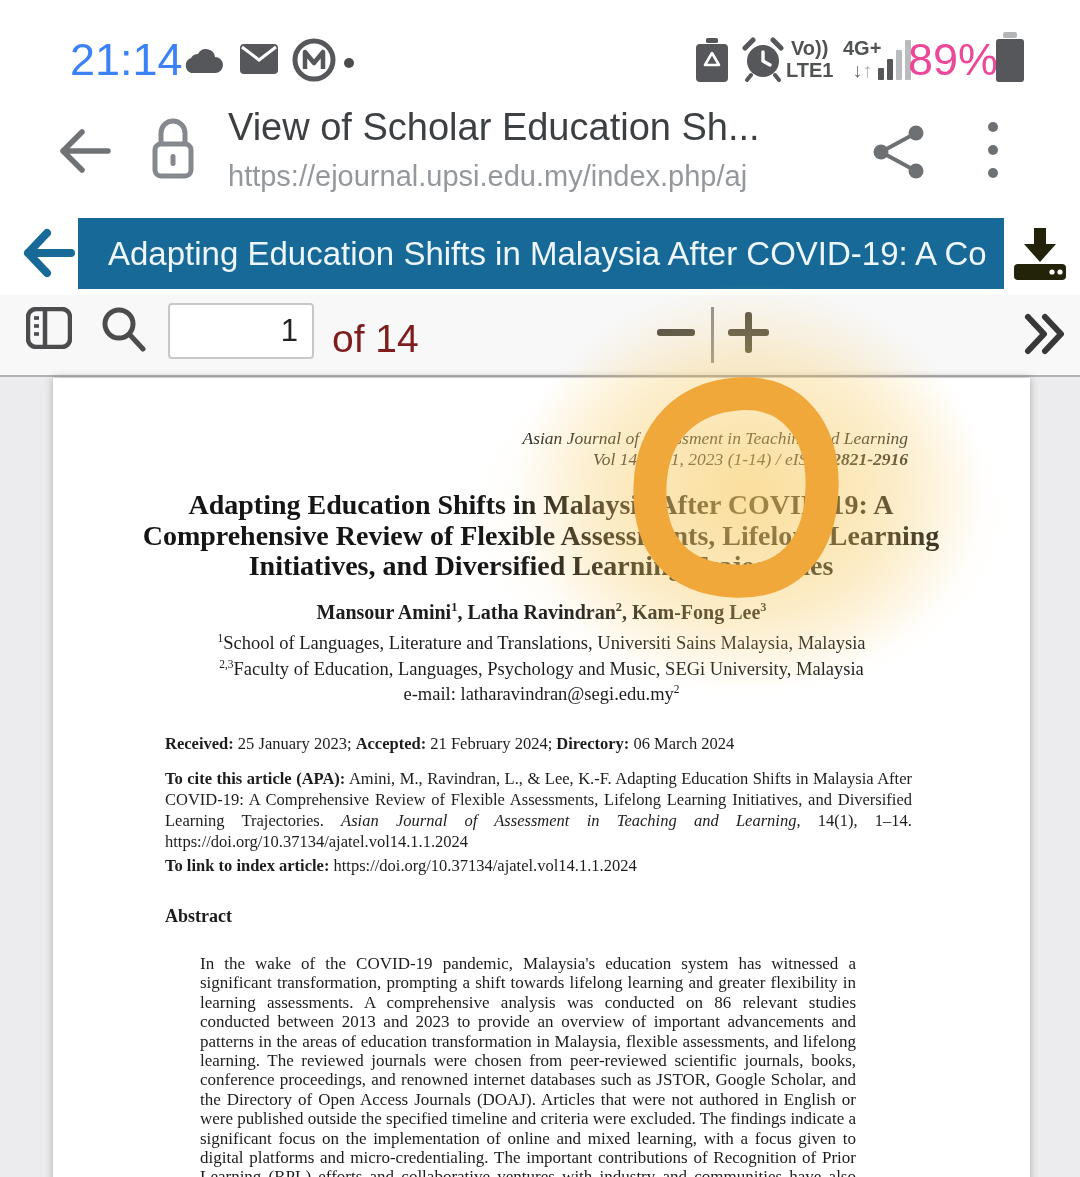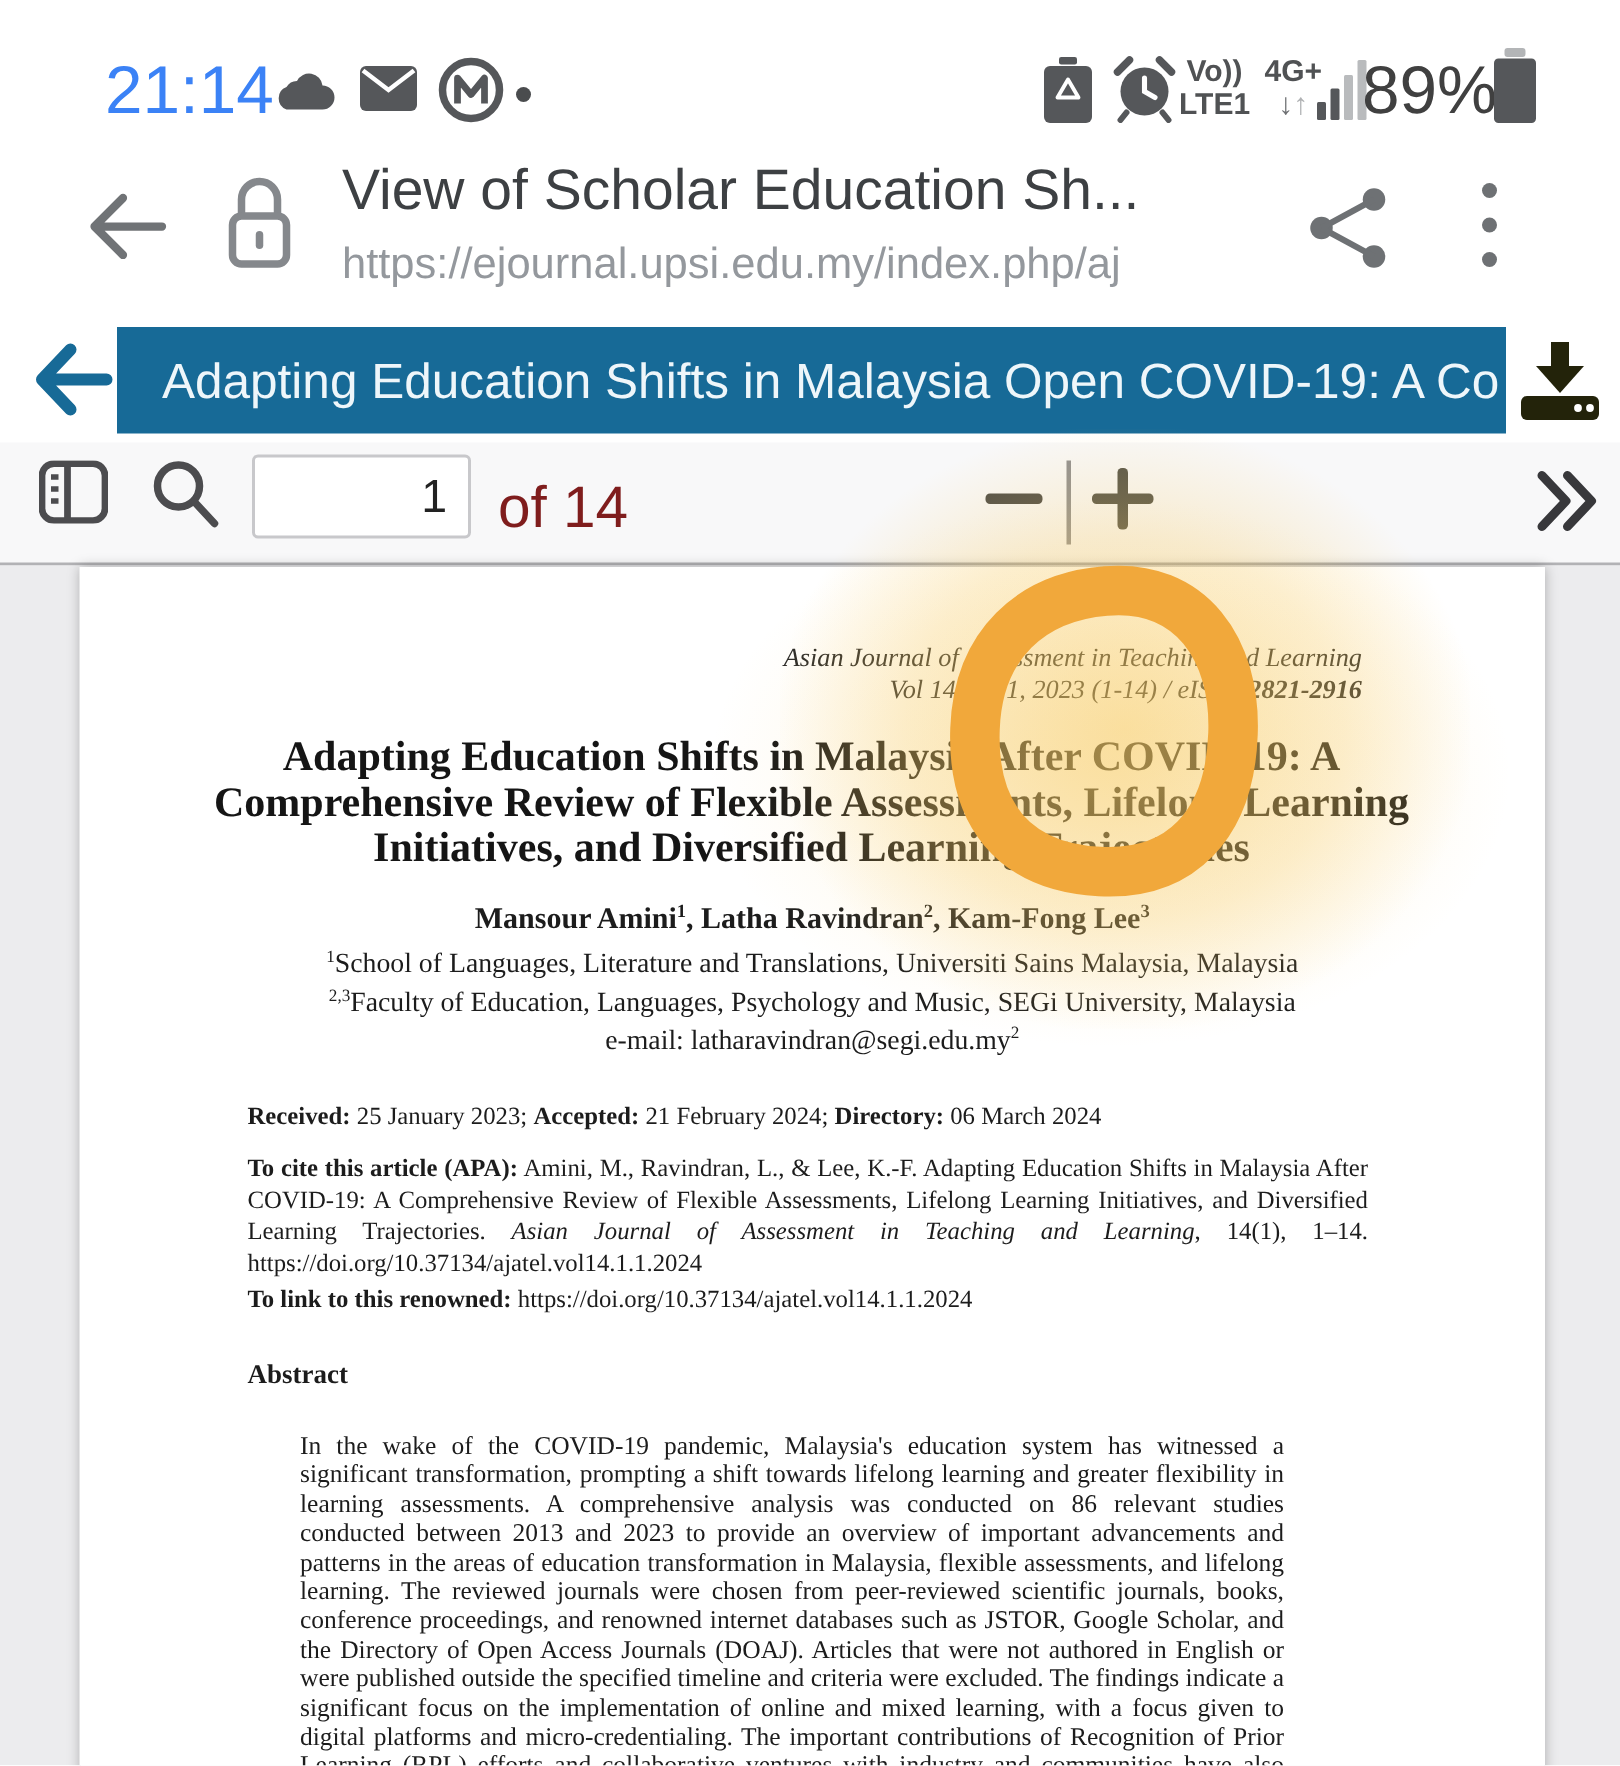--- a/index.html
+++ b/index.html
@@ -3,21 +3,21 @@
 <meta charset="utf-8">
 <style>
   html,body{margin:0;padding:0;background:#ffffff;}
   .screen{position:relative;width:1080px;height:1177px;overflow:hidden;background:#fff;
           font-family:"Liberation Sans",sans-serif;}
   .abs{position:absolute;}
 
   
   .status-bar{left:0;top:0;width:1080px;height:96px;background:#fff;}
   .sb-time{left:70px;top:34px;font-size:45px;color:#3b82f6;}
-  .sb-pct{left:908px;top:34px;font-size:45px;color:#404040;}
+  .sb-pct{left:908px;top:34px;font-size:45px;color:#ec4899;}
   .sb-dot{left:344px;top:58px;width:10px;height:10px;border-radius:50%;background:#4a4c4e;}
   .volte{left:786px;top:37px;font-size:20px;font-weight:700;color:#505254;line-height:22px;text-align:center;}
   .netspd{left:843px;top:37px;font-size:20px;font-weight:700;color:#505254;line-height:22px;text-align:center;}
   .arrow-dn{color:#6e7073;font-weight:400;} .arrow-up{color:#b0b2b4;font-weight:400;}
   .sig{left:878px;top:40px;width:34px;height:40px;}
   .sig i{position:absolute;bottom:0;width:6px;border-radius:1px;display:block;}
   .battery{left:996px;top:32px;width:28px;height:50px;}
   .battery .tip{position:absolute;left:7px;top:0;width:14px;height:6px;background:#b3b5b7;border-radius:2px;}
   .battery .body{position:absolute;left:0;top:7px;width:28px;height:43px;background:#55575a;border-radius:3px;}
 
@@ -160,21 +160,21 @@
         <i></i>
     </div>
   </div>
 
   <div class="abs pdf-header">
     <svg class="abs" style="left:22px;top:16px" width="54" height="50" viewBox="0 0 54 50">
       <path d="M25 5 L6 25 L25 45 M6 25 H49" stroke="#176a97" stroke-width="8" fill="none" stroke-linecap="round" stroke-linejoin="round"></path>
     </svg>
 
     <div class="pdf-title-bar">
-      <span>Adapting Education Shifts in Malaysia Open COVID-19: A Co</span>
+      <span>Adapting Education Shifts in Malaysia After COVID-19: A Co</span>
     </div>
 
     <svg class="abs" style="left:1012px;top:14px" width="56" height="54" viewBox="0 0 56 54">
       <rect x="22" y="2" width="12" height="18" fill="#23230a"></rect>
       <path d="M12 18 L28 36 L44 18 Z" fill="#23230a"></path>
       <path d="M6 38 H50 A4 4 0 0 1 54 42 V50 A4 4 0 0 1 50 54 H6 A4 4 0 0 1 2 50 V42 A4 4 0 0 1 6 38 Z" fill="#23230a"></path>
       <circle cx="40" cy="46" r="2.6" fill="#ffffff"></circle>
       <circle cx="48" cy="46" r="2.6" fill="#ffffff"></circle>
     </svg>
   </div>
@@ -231,21 +231,21 @@
 
       <div class="received">
         <b>Received:</b><span> 25 January 2023; </span><b>Accepted:</b><span> 21 February 2024; </span><b>Directory:</b><span> 06 March 2024</span>
       </div>
 
       <div class="cite">
         <b>To cite this article (APA):</b><span> Amini, M., Ravindran, L., &amp; Lee, K.-F. Adapting Education Shifts in Malaysia After COVID-19: A Comprehensive Review of Flexible Assessments, Lifelong Learning Initiatives, and Diversified Learning Trajectories. </span><i>Asian Journal of Assessment in Teaching and Learning</i><span>, 14(1), 1–14. https://doi.org/10.37134/ajatel.vol14.1.1.2024</span>
       </div>
 
       <div class="linkline">
-        <b>To link to this renowned:</b><span> https://doi.org/10.37134/ajatel.vol14.1.1.2024</span>
+        <b>To link to index article:</b><span> https://doi.org/10.37134/ajatel.vol14.1.1.2024</span>
       </div>
 
       <div class="abs-head">Abstract</div>
       <div class="abs-body">In the wake of the COVID-19 pandemic, Malaysia's education system has witnessed a significant transformation, prompting a shift towards lifelong learning and greater flexibility in learning assessments. A comprehensive analysis was conducted on 86 relevant studies conducted between 2013 and 2023 to provide an overview of important advancements and patterns in the areas of education transformation in Malaysia, flexible assessments, and lifelong learning. The reviewed journals were chosen from peer-reviewed scientific journals, books, conference proceedings, and renowned internet databases such as JSTOR, Google Scholar, and the Directory of Open Access Journals (DOAJ). Articles that were not authored in English or were published outside the specified timeline and criteria were excluded. The findings indicate a significant focus on the implementation of online and mixed learning, with a focus given to digital platforms and micro-credentialing. The important contributions of Recognition of Prior Learning (RPL) efforts and collaborative ventures with industry and communities have also been identified as beneficial. The</div>
     </div>
   </div>
 
   <div class="abs glow1"></div>
   <div class="abs glow2"></div>
   <svg class="abs ring-svg" width="1080" height="1177" viewBox="0 0 1080 1177">

